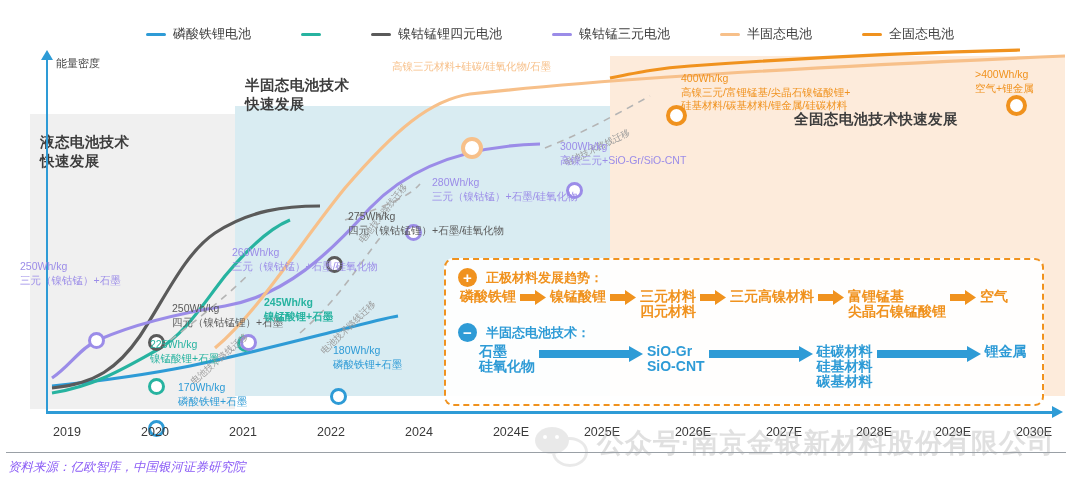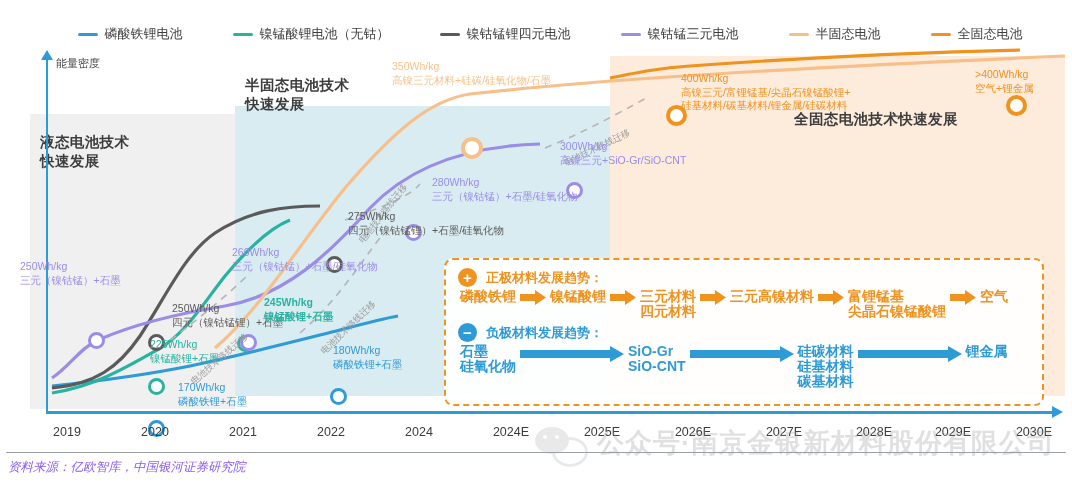--- a/index.html
+++ b/index.html
@@ -82,21 +82,20 @@
 
 <div class="root">
 
   <div class="legend">
     <div class="leg-item">
       <span class="leg-dash" style="background:#2e9bd6"></span>
       <span>磷酸铁锂电池</span>
     </div>
     <div class="leg-item">
       <span class="leg-dash" style="background:#27b3a0"></span>
-      <span>镍锰酸锂电池（无钴）</span>
     </div>
     <div class="leg-item">
       <span class="leg-dash" style="background:#5a5a5a"></span>
       <span>镍钴锰锂四元电池</span>
     </div>
     <div class="leg-item">
       <span class="leg-dash" style="background:#9b8ce8"></span>
       <span>镍钴锰三元电池</span>
     </div>
     <div class="leg-item">
@@ -216,21 +215,20 @@
       <div>280Wh/kg</div>
       <div>三元（镍钴锰）+石墨/硅氧化物</div>
     </div>
 
     <div class="note" style="left:560px;top:92px;color:#9b8ce8;">
       <div>300Wh/kg</div>
       <div>高镍三元+SiO-Gr/SiO-CNT</div>
     </div>
 
     <div class="note" style="left:392px;top:12px;color:#f7c08a;">
-      <div>350Wh/kg</div>
       <div>高镍三元材料+硅碳/硅氧化物/石墨</div>
     </div>
 
     <div class="note" style="left:681px;top:24px;color:#f0921e;">
       <div>400Wh/kg</div>
       <div>高镍三元/富锂锰基/尖晶石镍锰酸锂+</div>
       <div>硅基材料/碳基材料/锂金属/硅碳材料</div>
     </div>
 
     <div class="note" style="left:975px;top:20px;color:#f0921e;">
@@ -268,25 +266,25 @@
       <span class="chain-item t-orange" style="white-space:pre-line;">富锂锰基
 尖晶石镍锰酸锂</span>
       <svg class="arr-o" width="26" height="15" viewBox="0 0 26 15">
           <path d="M0,4 L15,4 L15,0 L26,7.5 L15,15 L15,11 L0,11 Z" fill="#f0921e"></path>
         </svg>
       <span class="chain-item t-orange">空气</span>
     </div>
 
     <div class="mat-head mat-anode">
       <span class="badge badge-minus">−</span>
-      <span class="mat-title t-blue">负极材料发展趋势：</span>
+      <span class="mat-title t-blue">半固态电池技术：</span>
     </div>
 
     <div class="chain" style="margin-left:2px;">
-      <span class="chain-item t-blue" style="white-space:pre-line;">石墨
+      <span class="chain-item t-blue" style="white-space:pre-line;margin-left:19px;">石墨
 硅氧化物</span>
       <svg class="arr-b" width="104" height="16" viewBox="0 0 104 16">
           <path d="M0,4 L90,4 L90,0 L104,8 L90,16 L90,12 L0,12 Z" fill="#2e9bd6"></path>
         </svg>
       <span class="chain-item t-blue" style="white-space:pre-line;">SiO-Gr
 SiO-CNT</span>
       <svg class="arr-b" width="104" height="16" viewBox="0 0 104 16">
           <path d="M0,4 L90,4 L90,0 L104,8 L90,16 L90,12 L0,12 Z" fill="#2e9bd6"></path>
         </svg>
       <span class="chain-item t-blue" style="white-space:pre-line;">硅碳材料

